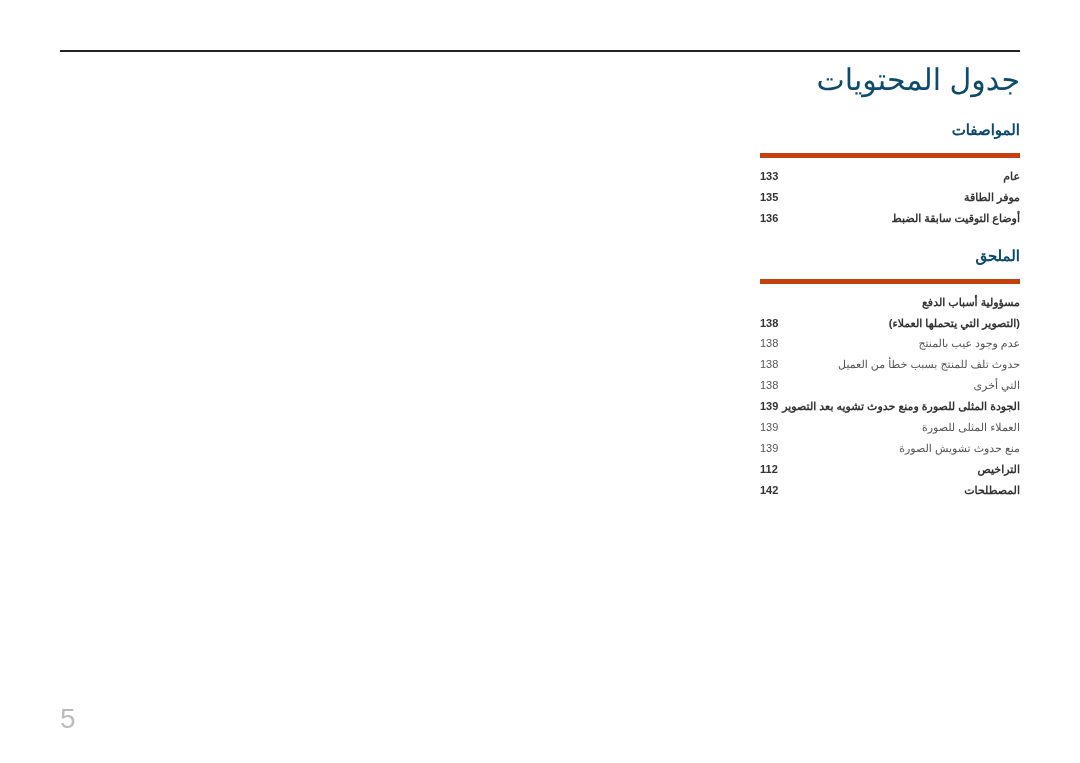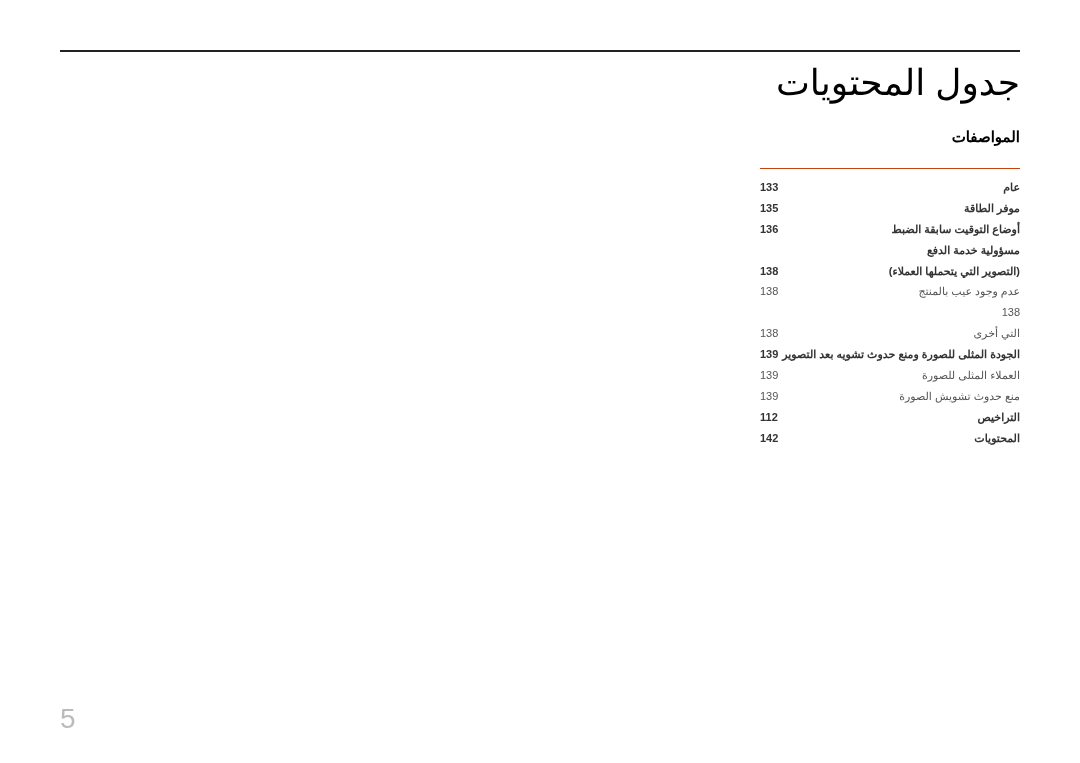--- a/index.html
+++ b/index.html
@@ -9,37 +9,37 @@
     height: 763px;
     background: #ffffff;
     position: relative;
     padding: 50px 60px 30px 60px;
   }
   .rule {
     border-top: 2px solid #222;
     margin-bottom: 10px;
   }
   .title {
-    font-size: 36px;
-    color: #000000;
+    font-size: 30px;
+    color: #0c4a6e;
     text-align: right;
     font-weight: normal;
     margin-bottom: 24px;
   }
   .content-col {
     width: 260px;
     margin-left: auto;
   }
   .section-heading {
-    color: #000000;
+    color: #0c4a6e;
     font-size: 15px;
     font-weight: bold;
     text-align: right;
-    border-bottom: 1px solid #c2410c;
-    padding-bottom: 22px;
+    border-bottom: 5px solid #c2410c;
+    padding-bottom: 14px;
     margin-bottom: 8px;
     margin-top: 18px;
   }
   .entry {
     display: flex;
     justify-content: space-between;
     align-items: baseline;
     direction: rtl;
     font-size: 11px;
     color: #555;
@@ -73,33 +73,35 @@
     </div>
     <div class="entry bold">
       <span class="label">موفر الطاقة</span>
       <span class="pg">135</span>
     </div>
     <div class="entry bold">
       <span class="label">أوضاع التوقيت سابقة الضبط</span>
       <span class="pg">136</span>
     </div>
 
+    <div class="section-heading">الملحق</div>
     <div class="entry bold">
-      <span class="label">مسؤولية خدمة الدفع</span>
+      <span class="label">مسؤولية أسباب الدفع</span>
       <span class="pg"></span>
     </div>
     <div class="entry bold">
       <span class="label">(التصوير التي يتحملها العملاء)</span>
       <span class="pg">138</span>
     </div>
     <div class="entry">
       <span class="label">عدم وجود عيب بالمنتج</span>
       <span class="pg">138</span>
     </div>
     <div class="entry">
+      <span class="label">حدوث تلف للمنتج بسبب خطأ من العميل</span>
       <span class="pg">138</span>
     </div>
     <div class="entry">
       <span class="label">التي أخرى</span>
       <span class="pg">138</span>
     </div>
     <div class="entry bold">
       <span class="label">الجودة المثلى للصورة ومنع حدوث تشويه بعد التصوير</span>
       <span class="pg">139</span>
     </div>
@@ -109,20 +111,20 @@
     </div>
     <div class="entry">
       <span class="label">منع حدوث تشويش الصورة</span>
       <span class="pg">139</span>
     </div>
     <div class="entry bold">
       <span class="label">التراخيص</span>
       <span class="pg">112</span>
     </div>
     <div class="entry bold">
-      <span class="label">المحتويات</span>
+      <span class="label">المصطلحات</span>
       <span class="pg">142</span>
     </div>
 
   </div>
 
   <div class="page-number">5</div>
 </div>
 
 </body></html>

